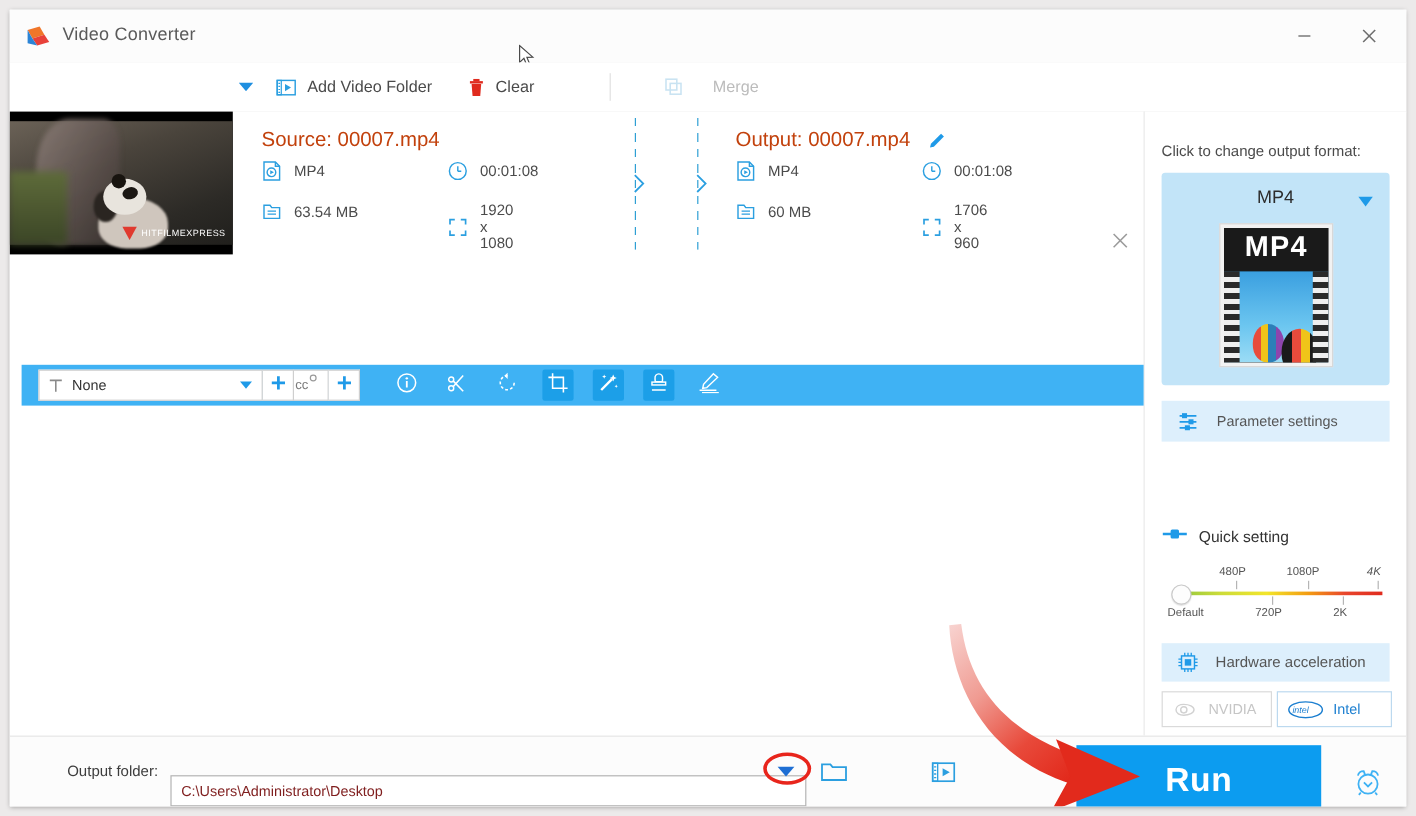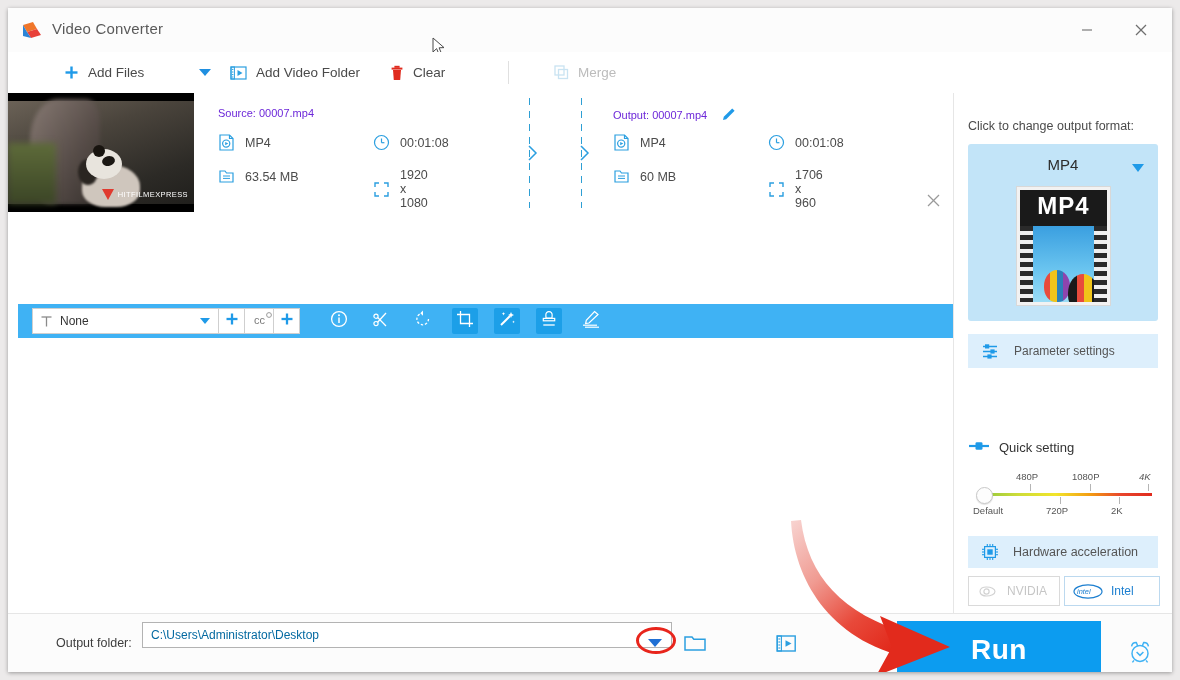--- a/index.html
+++ b/index.html
@@ -40,21 +40,21 @@
     background:#ffffff;border-bottom:1px solid #e3e3e3;
   }
   .tb-item{
     position:absolute;top:0;height:41px;display:flex;align-items:center;
     font-size:13.5px;color:#4a4a4a;cursor:default;
   }
   .tb-add-files{left:56px;}
   .tb-caret{left:185px;width:24px;justify-content:center;}
   .tb-add-folder{left:222px;}
   .tb-clear{left:382px;}
-  .tb-merge{left:546px;color:#bcbcbc;}
+  .tb-merge{left:546px;color:#bcbcbc;gap:16px;}
   .tb-item .ic{display:inline-flex;margin-right:9px;align-items:center;}
   .tb-sep{position:absolute;left:500px;top:9px;width:1px;height:23px;background:#e0e0e0;}
 
   
   .main{
     position:absolute;left:0;top:85px;width:945px;height:520px;
     background:#ffffff;border-right:1px solid #e6e6e6;
   }
   .file-card{position:absolute;left:0;top:0;width:945px;height:159px;}
   .thumb{
@@ -79,21 +79,21 @@
   .thumb .panda-arm{position:absolute;left:70px;top:66px;width:20px;height:26px;
     background:#2a2521;border-radius:50%;filter:blur(1px);}
   .thumb .wm{position:absolute;right:6px;bottom:12px;display:flex;align-items:center;}
   .thumb .wm-tri{width:0;height:0;border-left:6px solid transparent;border-right:6px solid transparent;
     border-top:11px solid #e03a2f;margin-right:4px;}
   .thumb .wm-tx{font-size:7.5px;color:#ffffff;letter-spacing:.4px;font-family:"Liberation Sans",sans-serif;}
 
   .info-col{position:absolute;top:0;}
   .src-col{left:210px;}
   .out-col{left:605px;}
-  .col-title{font-size:11px;color:#6d28d9;margin-top:14px;display:flex;align-items:center;}
+  .col-title{font-size:17px;color:#c2410c;margin-top:14px;display:flex;align-items:center;}
   .meta-row{position:absolute;display:flex;align-items:center;font-size:12.5px;color:#4b4b4b;}
   .meta-row .mic{margin-right:10px;display:inline-flex;}
   .r1{top:41px;}.r2{top:75px;}
   .c1{left:0;}.c2{left:155px;}
   .edit-pen{margin-left:14px;cursor:pointer;display:inline-flex;}
   .close-x{position:absolute;left:918px;top:100px;cursor:pointer;}
   .dash-sep{position:absolute;top:5px;width:1px;height:110px;
     background:repeating-linear-gradient(#2e9fd4 0 7px,transparent 7px 13px);}
   .ds1{left:521px;} .ds2{left:573px;}
   .chev{position:absolute;top:52px;}
@@ -110,21 +110,21 @@
   }
   .sel-sub{margin-left:14px;width:185px;}
   .sel-aud{margin-left:8px;width:145px;}
   .sel .s-ic{margin-left:7px;display:inline-flex;}
   .sel .s-tx{margin-left:7px;font-size:12px;color:#333;white-space:nowrap;overflow:hidden;}
   .sel .s-caret{position:absolute;right:8px;top:9px;width:0;height:0;
     border-left:5px solid transparent;border-right:5px solid transparent;border-top:6px solid #1f9ae8;}
   .plusbtn{width:25px;height:24px;background:#fff;border:1px solid #cfcfcf;border-left:none;
     display:flex;align-items:center;justify-content:center;cursor:pointer;}
   .ccbtn{width:28px;height:24px;background:#fff;border:1px solid #cfcfcf;border-left:none;
-    display:flex;align-items:center;justify-content:flex-end;cursor:pointer;margin-right:0;}
+    display:flex;align-items:center;justify-content:flex-start;cursor:pointer;margin-right:0;}
   .tool-ic{width:26px;height:26px;display:flex;align-items:center;justify-content:center;
     margin-left:16px;cursor:pointer;border-radius:2px;}
   .tool-ic.active{background:#1c9fe8;}
   .tool-first{margin-left:26px;}
 
   
   .rpanel{
     position:absolute;left:946px;top:85px;width:218px;height:520px;background:#fff;
   }
   .rp-label{position:absolute;left:14px;top:26px;font-size:12.5px;color:#4b4b4b;}
@@ -189,23 +189,23 @@
   .gpu-in .g-tx{color:#1c7fd0;}
   .gpu .g-ic{margin-left:8px;display:inline-flex;}
 
   
   .bottom{
     position:absolute;left:0;top:605px;width:1164px;height:59px;background:#fcfcfc;
     border-top:1px solid #e6e6e6;
   }
   .of-label{position:absolute;left:48px;top:22px;font-size:12.5px;color:#3d3d3d;}
   .of-input{
-    position:absolute;left:134px;top:8px;width:530px;height:26px;
+    position:absolute;left:134px;top:32px;width:530px;height:26px;
     border:1px solid #b3b3b3;background:#fff;box-sizing:border-box;
-    font-size:12px;color:#0369a1;padding:0 8px;font-family:"Liberation Sans",sans-serif;
+    font-size:12px;color:#7f1d1d;padding:0 8px;font-family:"Liberation Sans",sans-serif;
   }
   .of-caret{position:absolute;left:640px;top:25px;width:0;height:0;
     border-left:7px solid transparent;border-right:7px solid transparent;border-top:8px solid #1f6fd4;cursor:pointer;}
   .redcircle{position:absolute;left:628px;top:619px;width:40px;height:27px;
     border:3.5px solid #e8251c;border-radius:50%;box-sizing:border-box;pointer-events:none;}
   .of-folder{position:absolute;left:676px;top:21px;cursor:pointer;}
   .of-vidfolder{position:absolute;left:768px;top:20px;cursor:pointer;}
   .run-btn{
     position:absolute;left:889px;top:7px;width:204px;height:58px;background:#0c9cf0;
     display:flex;align-items:center;justify-content:center;cursor:pointer;
@@ -243,29 +243,20 @@
     </div>
 
     <span class="cursor">
       <svg width="14" height="20" viewBox="0 0 14 20">
         <path d="M1 1 L1 15 L4.6 11.6 L7 17.4 L9.4 16.3 L7.1 10.8 L12 10.6 Z" fill="#ffffff" stroke="#4a4a4a" stroke-width="1"></path>
       </svg>
     </span>
   </div>
 
   <div class="toolbar">
-    <div class="tb-item tb-add-files">
-      <span class="ic">
-        <svg width="15" height="15" viewBox="0 0 15 15">
-          <line x1="7.5" y1="1.5" x2="7.5" y2="13.5" stroke="#1f9ae8" stroke-width="2.4"></line>
-          <line x1="1.5" y1="7.5" x2="13.5" y2="7.5" stroke="#1f9ae8" stroke-width="2.4"></line>
-        </svg>
-      </span>
-      <span>Add Files</span>
-    </div>
 
     <div class="tb-item tb-caret">
       <span>
         <svg width="14" height="9" viewBox="0 0 14 9">
           <path d="M1 1 L7 8 L13 1 Z" fill="#1f8fe0"></path>
         </svg>
       </span>
     </div>
 
     <div class="tb-item tb-add-folder">

